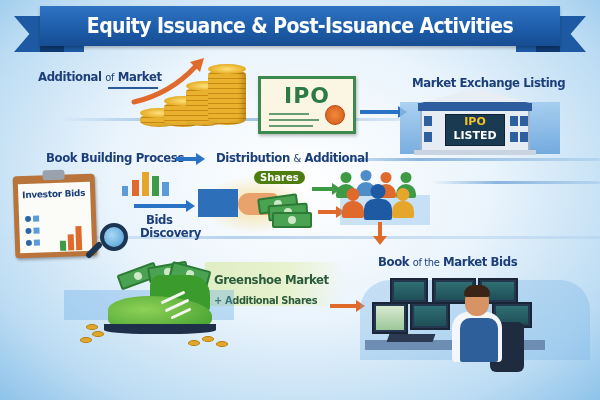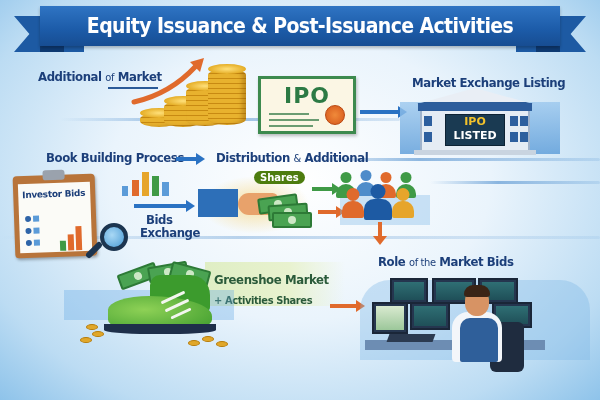--- a/index.html
+++ b/index.html
@@ -208,21 +208,21 @@
   <div class="bar" style="left:10px;height:16px;background:#e06a2c;width:7px;"></div>
   <div class="bar" style="left:20px;height:24px;background:#e6a52b;width:7px;"></div>
   <div class="bar" style="left:30px;height:20px;background:#3f9a46;width:7px;"></div>
   <div class="bar" style="left:40px;height:14px;background:#5b9bd8;width:7px;"></div>
 </div>
 
 <div class="arr" style="left:134px;top:204px;width:54px;background:#2a72c3;border-color:#2a72c3;"></div>
 
 <div class="label" style="left:140px;top:213px;line-height:13px;">
   <div style="padding-left:6px;">Bids</div>
-  <div>Exchange</div>
+  <div>Discovery</div>
 </div>
 
 <div class="abs" style="left:200px;top:176px;width:110px;height:58px;background:radial-gradient(ellipse,#f5dfa0 0%,rgba(245,223,160,0) 70%);"></div>
 <div class="cuff"></div>
 <div class="hand"></div>
 <div class="bill" style="left:258px;top:196px;transform:rotate(-8deg);"></div>
 <div class="bill" style="left:268px;top:204px;transform:rotate(-4deg);"></div>
 <div class="bill" style="left:272px;top:212px;"></div>
 <div class="shares-tag">Shares</div>
 
@@ -259,21 +259,21 @@
       <div class="h" style="width:13px;height:13px;background:#e6a52b;top:0"></div>
       <div class="b" style="height:17px;background:#e6a52b;"></div>
     </div>
 </div>
 
 <div class="abs" style="left:378px;top:222px;width:4px;height:16px;background:#e06a2c;"></div>
 <div class="abs" style="left:373px;top:236px;width:0;height:0;border-left:7px solid transparent;border-right:7px solid transparent;border-top:9px solid #e06a2c;"></div>
 
 <div class="green-panel"></div>
 <div class="label" style="left:214px;top:272px;color:#2a5a3a;">Greenshoe Market</div>
-<div class="label" style="left:214px;top:294px;font-size:11px;color:#2a5a3a;">+ Activities Shares</div>
+<div class="label" style="left:214px;top:294px;font-size:11px;color:#2a5a3a;">+ Additional Shares</div>
 <div class="abs" style="left:64px;top:290px;width:170px;height:30px;background:rgba(100,170,230,.35);"></div>
 <div>
   <div class="bill" style="left:118px;top:268px;transform:rotate(-20deg);"></div>
   <div class="bill" style="left:148px;top:264px;transform:rotate(-10deg);"></div>
   <div class="bill" style="left:170px;top:266px;transform:rotate(15deg);"></div>
   <div class="shoe-top"></div>
   <div class="shoe"></div>
   <div class="shoe-sole"></div>
   <div class="lace" style="left:160px;top:296px;width:26px;transform:rotate(-25deg);"></div>
   <div class="lace" style="left:164px;top:304px;width:26px;transform:rotate(-25deg);"></div>
@@ -281,21 +281,21 @@
   <div class="coin" style="left:86px;top:324px;"></div>
   <div class="coin" style="left:92px;top:331px;"></div>
   <div class="coin" style="left:80px;top:337px;"></div>
   <div class="coin" style="left:188px;top:340px;"></div>
   <div class="coin" style="left:202px;top:336px;"></div>
   <div class="coin" style="left:216px;top:341px;"></div>
 </div>
 <div class="arr" style="left:330px;top:304px;width:28px;background:#e06a2c;border-color:#e06a2c;"></div>
 
 <div class="label" style="left:378px;top:254px;">
-  <span>Role</span>
+  <span>Book</span>
   <span class="small">of the</span>
   <span>Market Bids</span>
 </div>
 
 <div>
   <div class="abs" style="left:360px;top:280px;width:230px;height:80px;background:rgba(120,180,230,.35);border-radius:30px 30px 0 0;"></div>
   <div class="monitor" style="left:390px;top:278px;width:38px;height:26px;">
       <div class="scr"></div>
     </div>
   <div class="monitor" style="left:432px;top:278px;width:44px;height:26px;">

